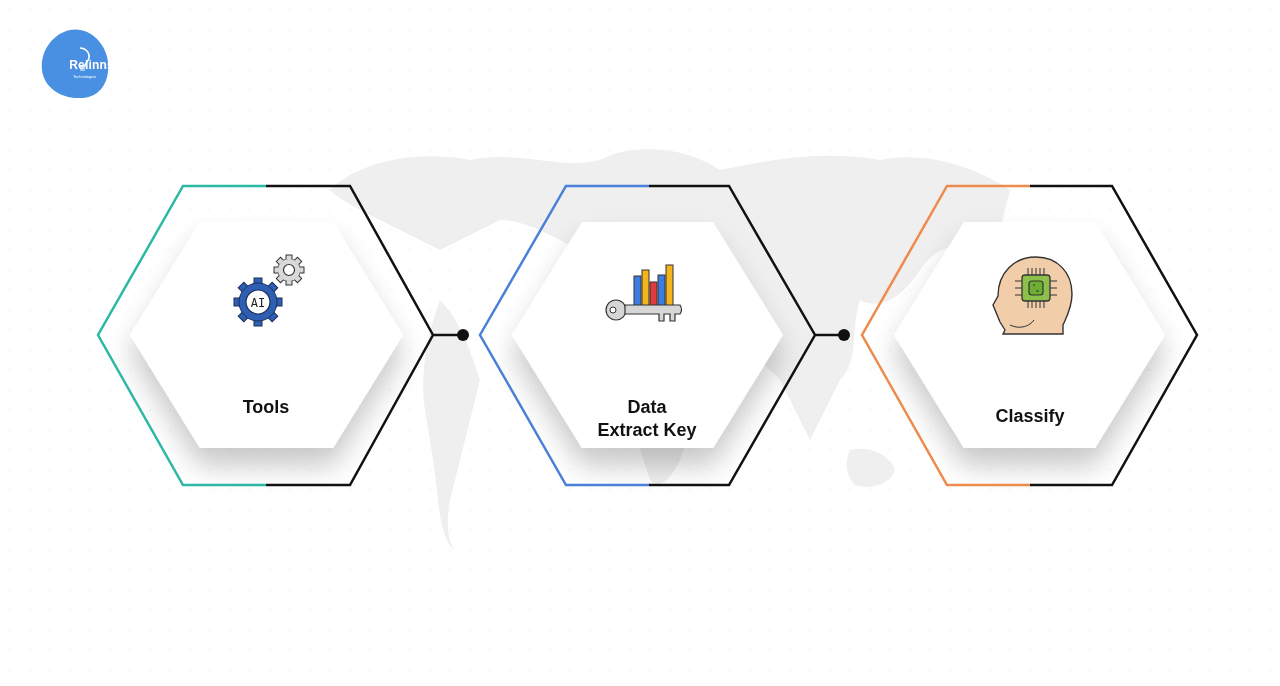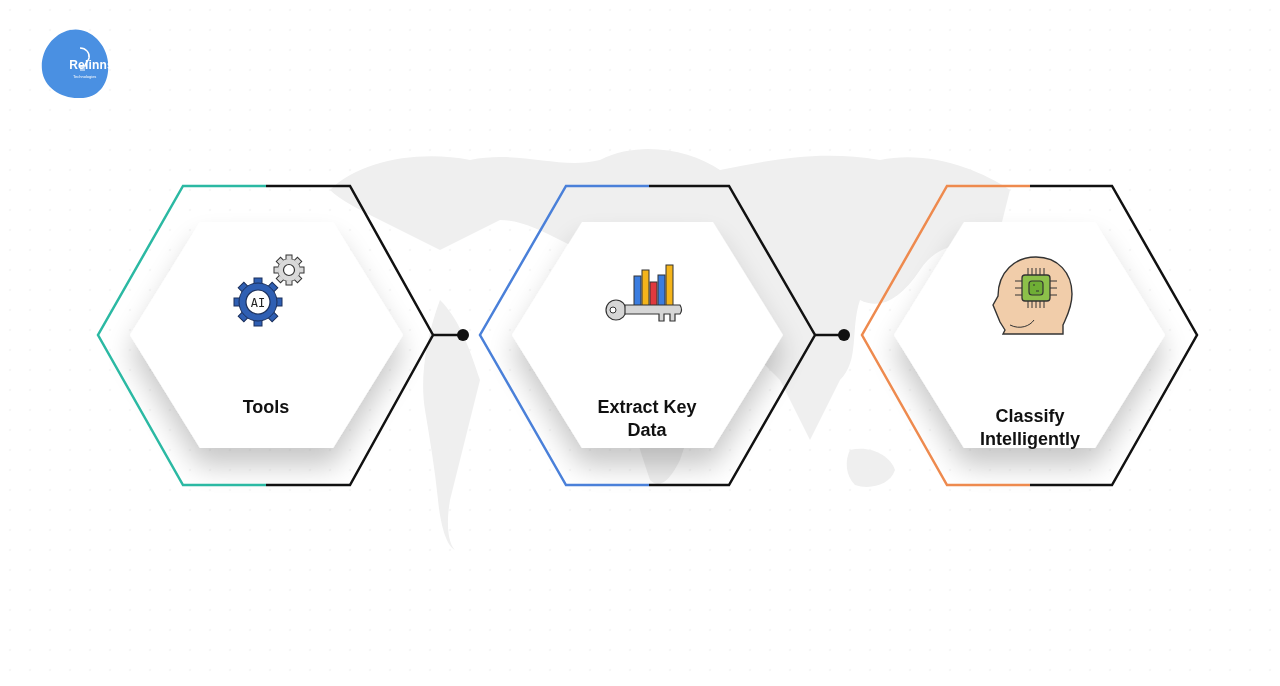--- a/index.html
+++ b/index.html
@@ -165,19 +165,18 @@
     <line x1="40" y1="42" x2="45" y2="42" stroke="#ffffff" stroke-width="1"></line>
   </svg>
   <div class="logo-text">Relinns</div>
   <div class="logo-sub">Technologies</div>
 </div>
 
 <div class="label" style="left:166px; top:396px;">
   <div>Tools</div>
 </div>
 <div class="label" style="left:547px; top:396px;">
+  <div>Data</div>
   <div>Extract Key</div>
-  <div>Data</div>
 </div>
 <div class="label" style="left:930px; top:396px;margin-top:9px;">
   <div>Classify</div>
-  <div>Intelligently</div>
 </div>
 
 </body></html>

